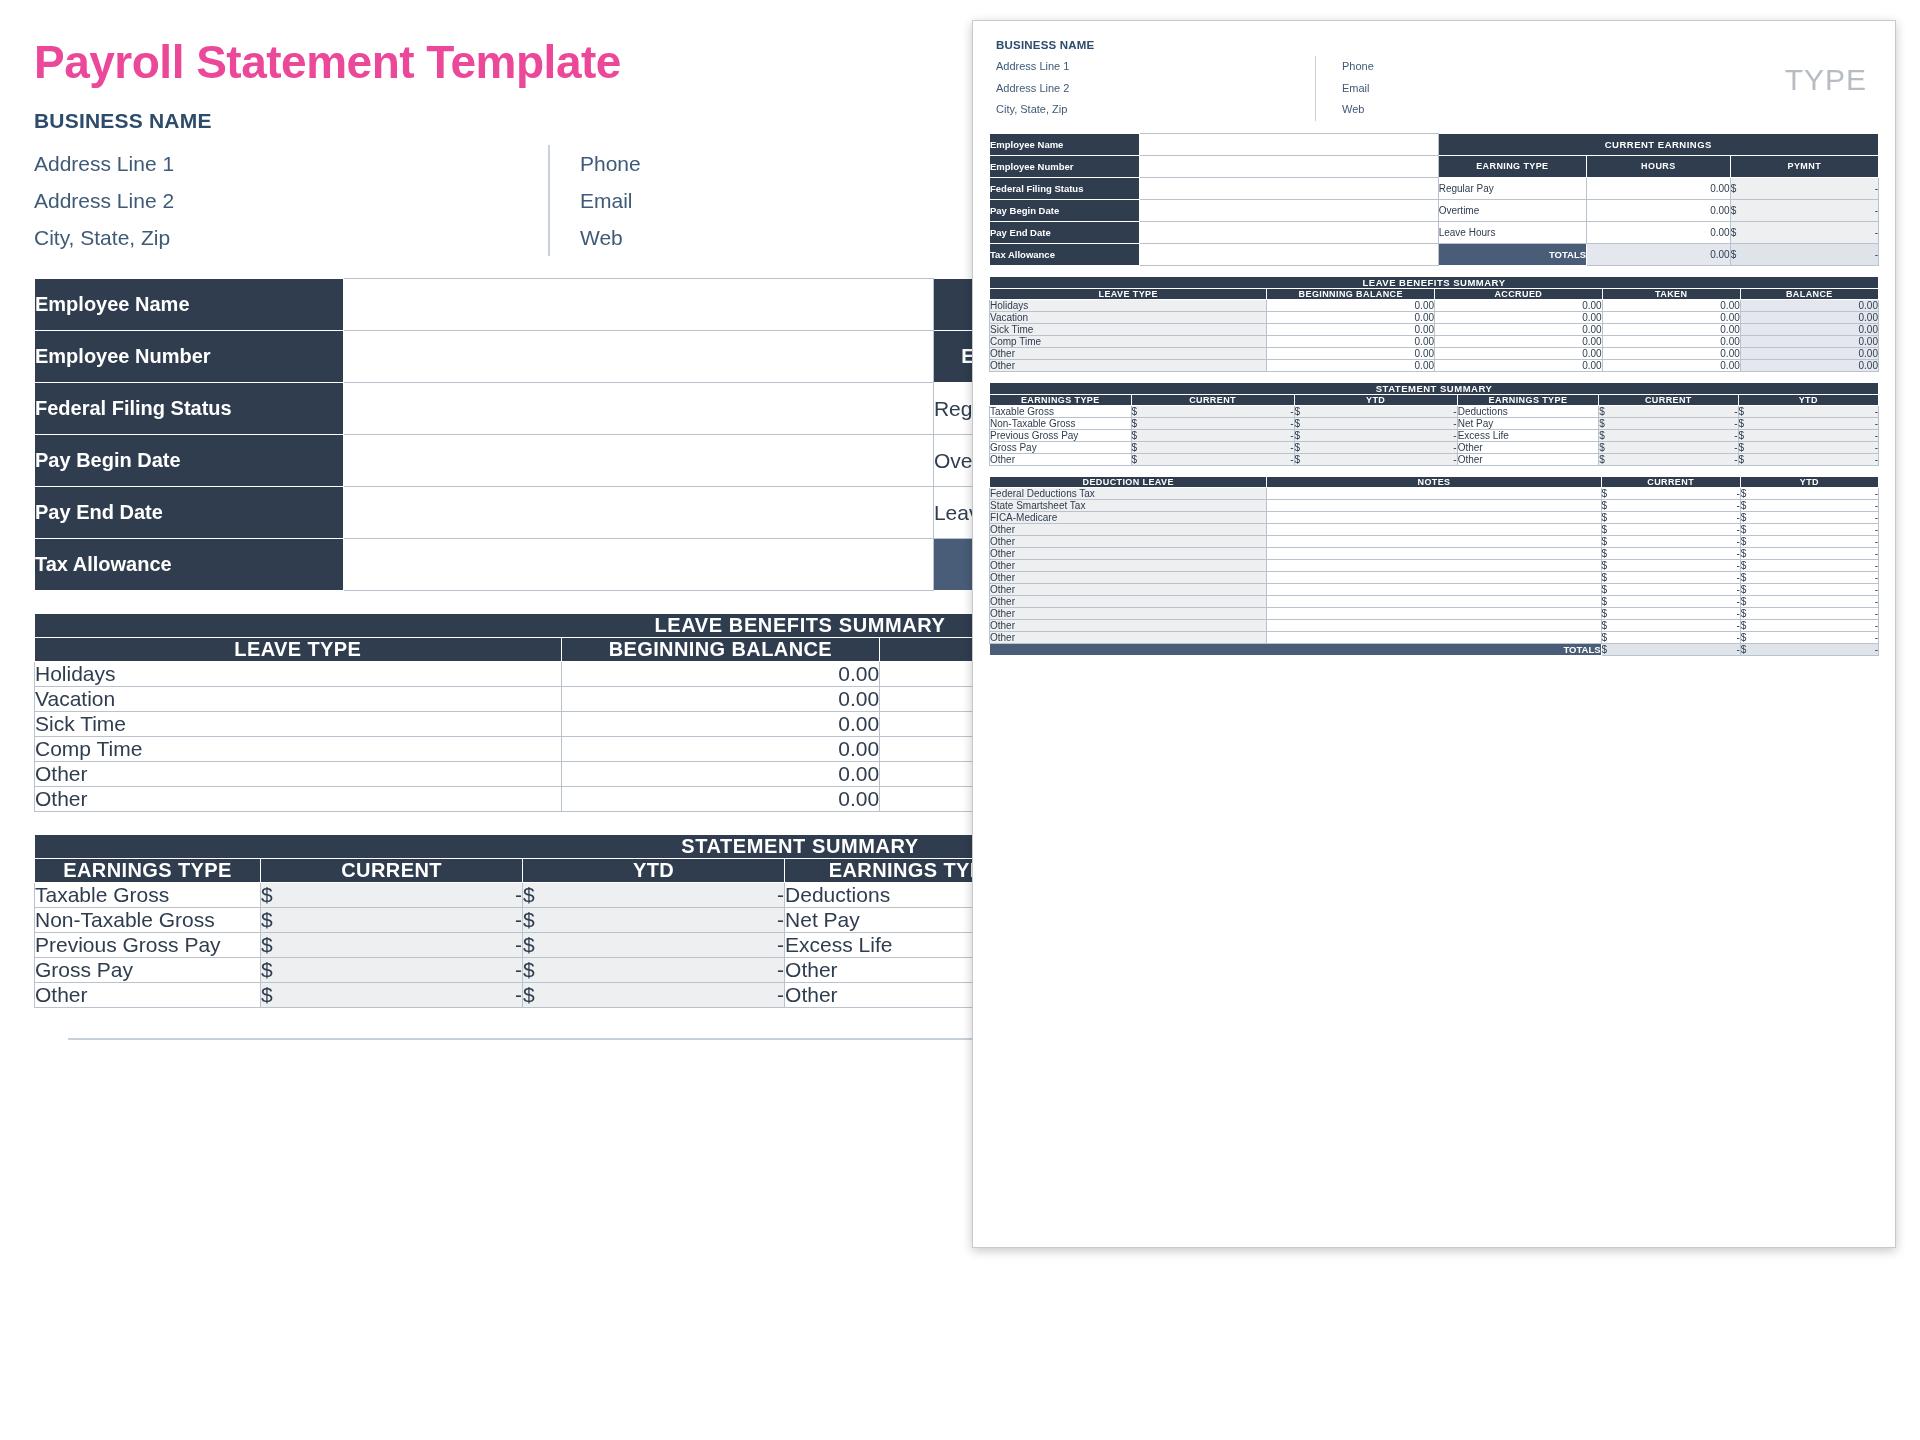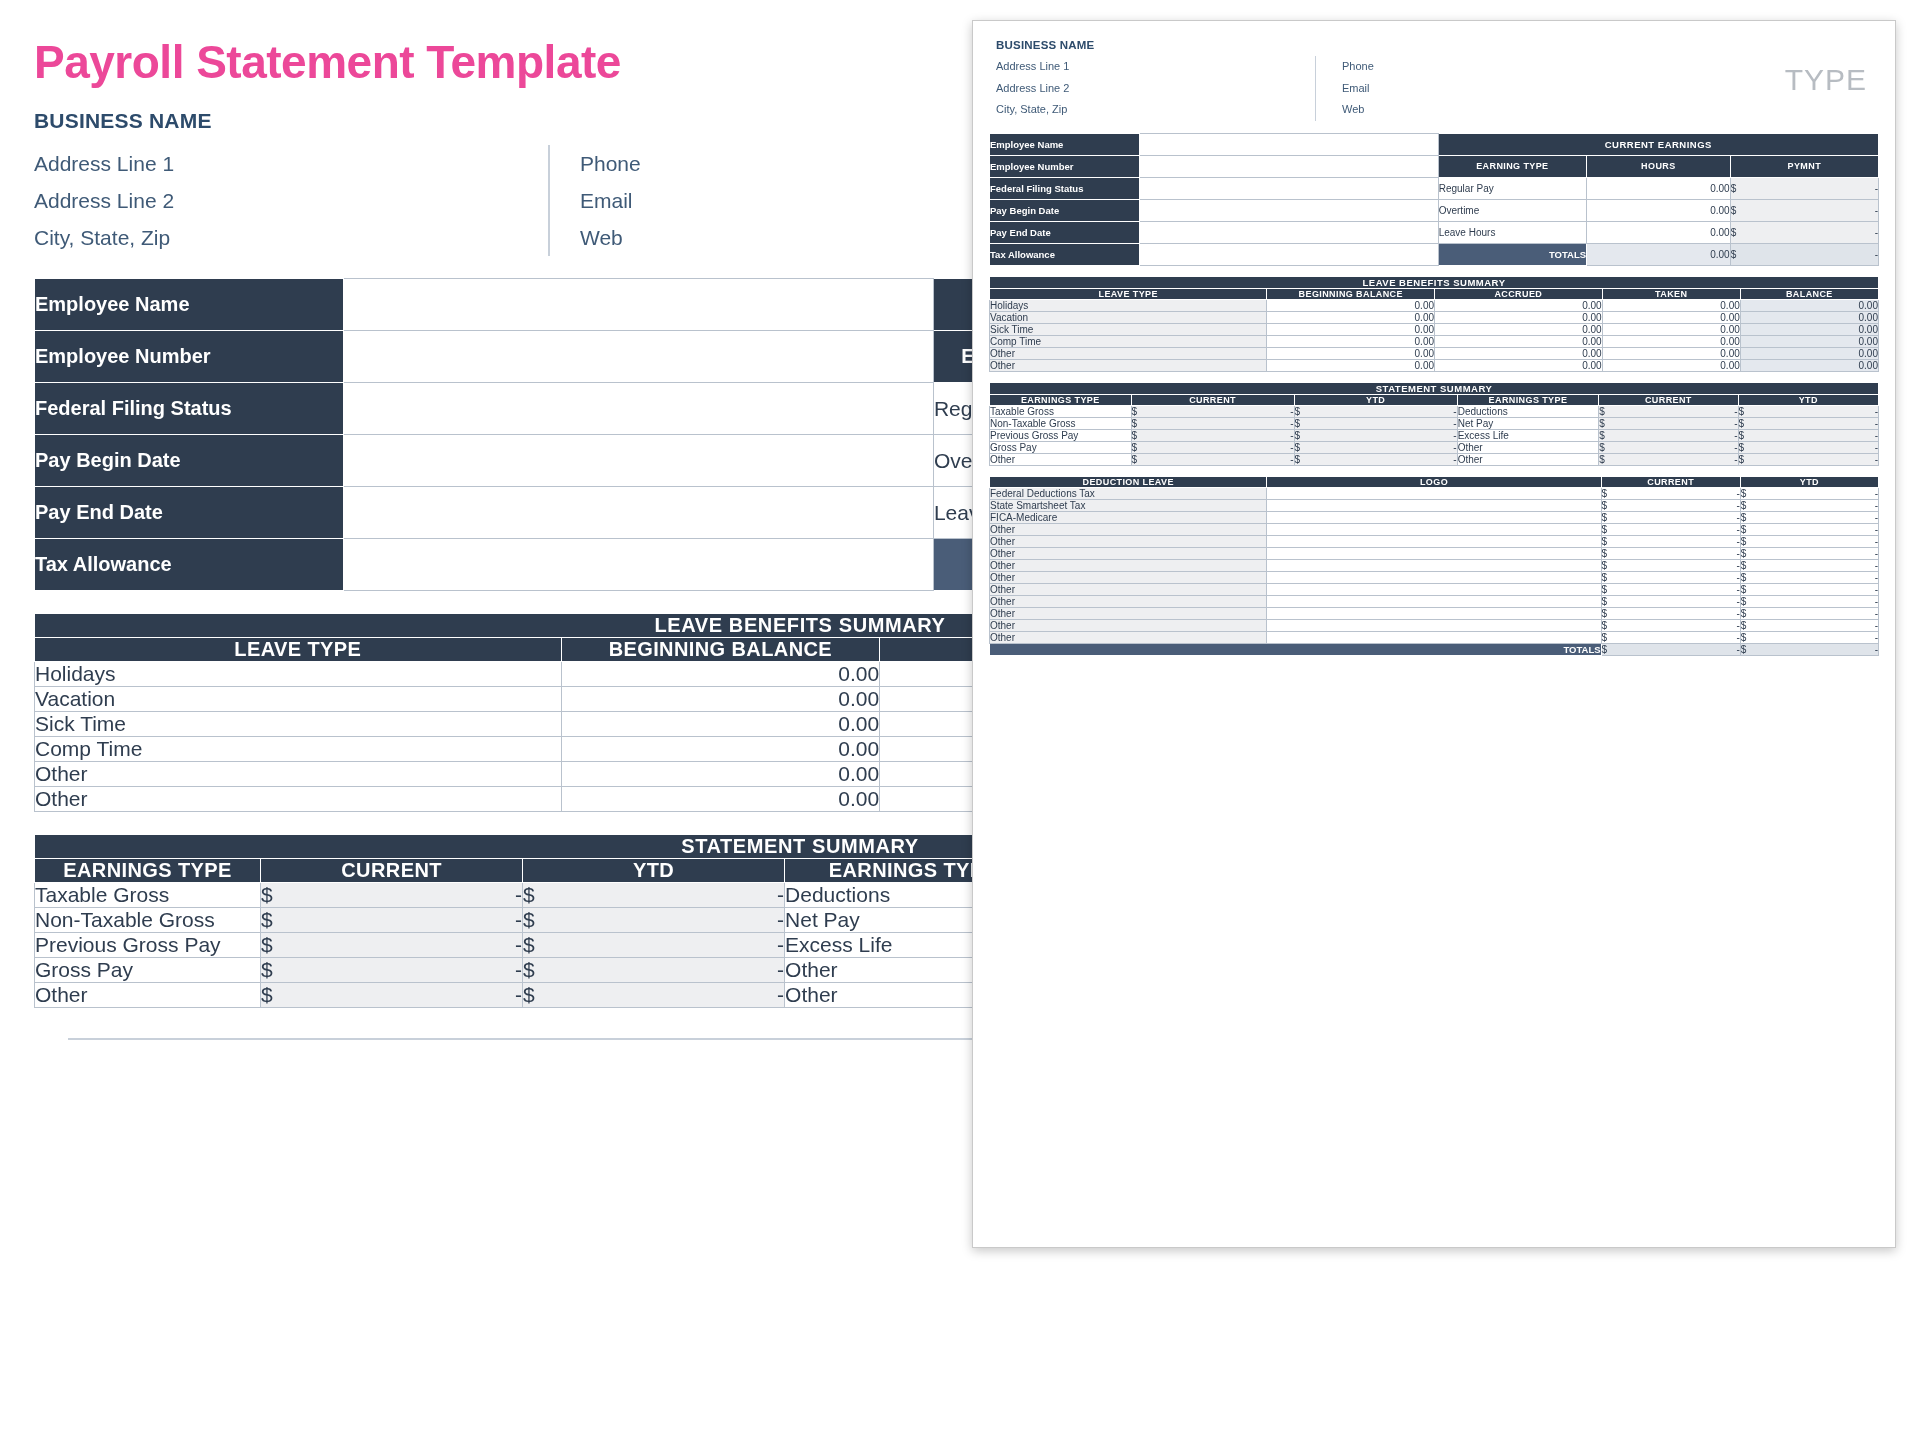--- a/index.html
+++ b/index.html
@@ -920,21 +920,21 @@
     <table class="ftbl">
       <colgroup>
         <col style="width:245px">
           <col style="width:295px">
         <col style="width:123px">
           <col style="width:122px">
       </colgroup>
       <tbody>
           <tr>
         <td class="f-sub">DEDUCTION LEAVE</td>
-        <td class="f-sub">LOGO</td>
+        <td class="f-sub">NOTES</td>
         <td class="f-sub">CURRENT</td>
         <td class="f-sub">YTD</td>
       </tr>
       <tr>
         <td class="f-rlbl alt">Federal Deductions Tax</td>
         <td class="f-blank"></td>
         <td class="f-money white">
               <div class="money-in">
                 <span>$</span>
                 <span>-</span>

